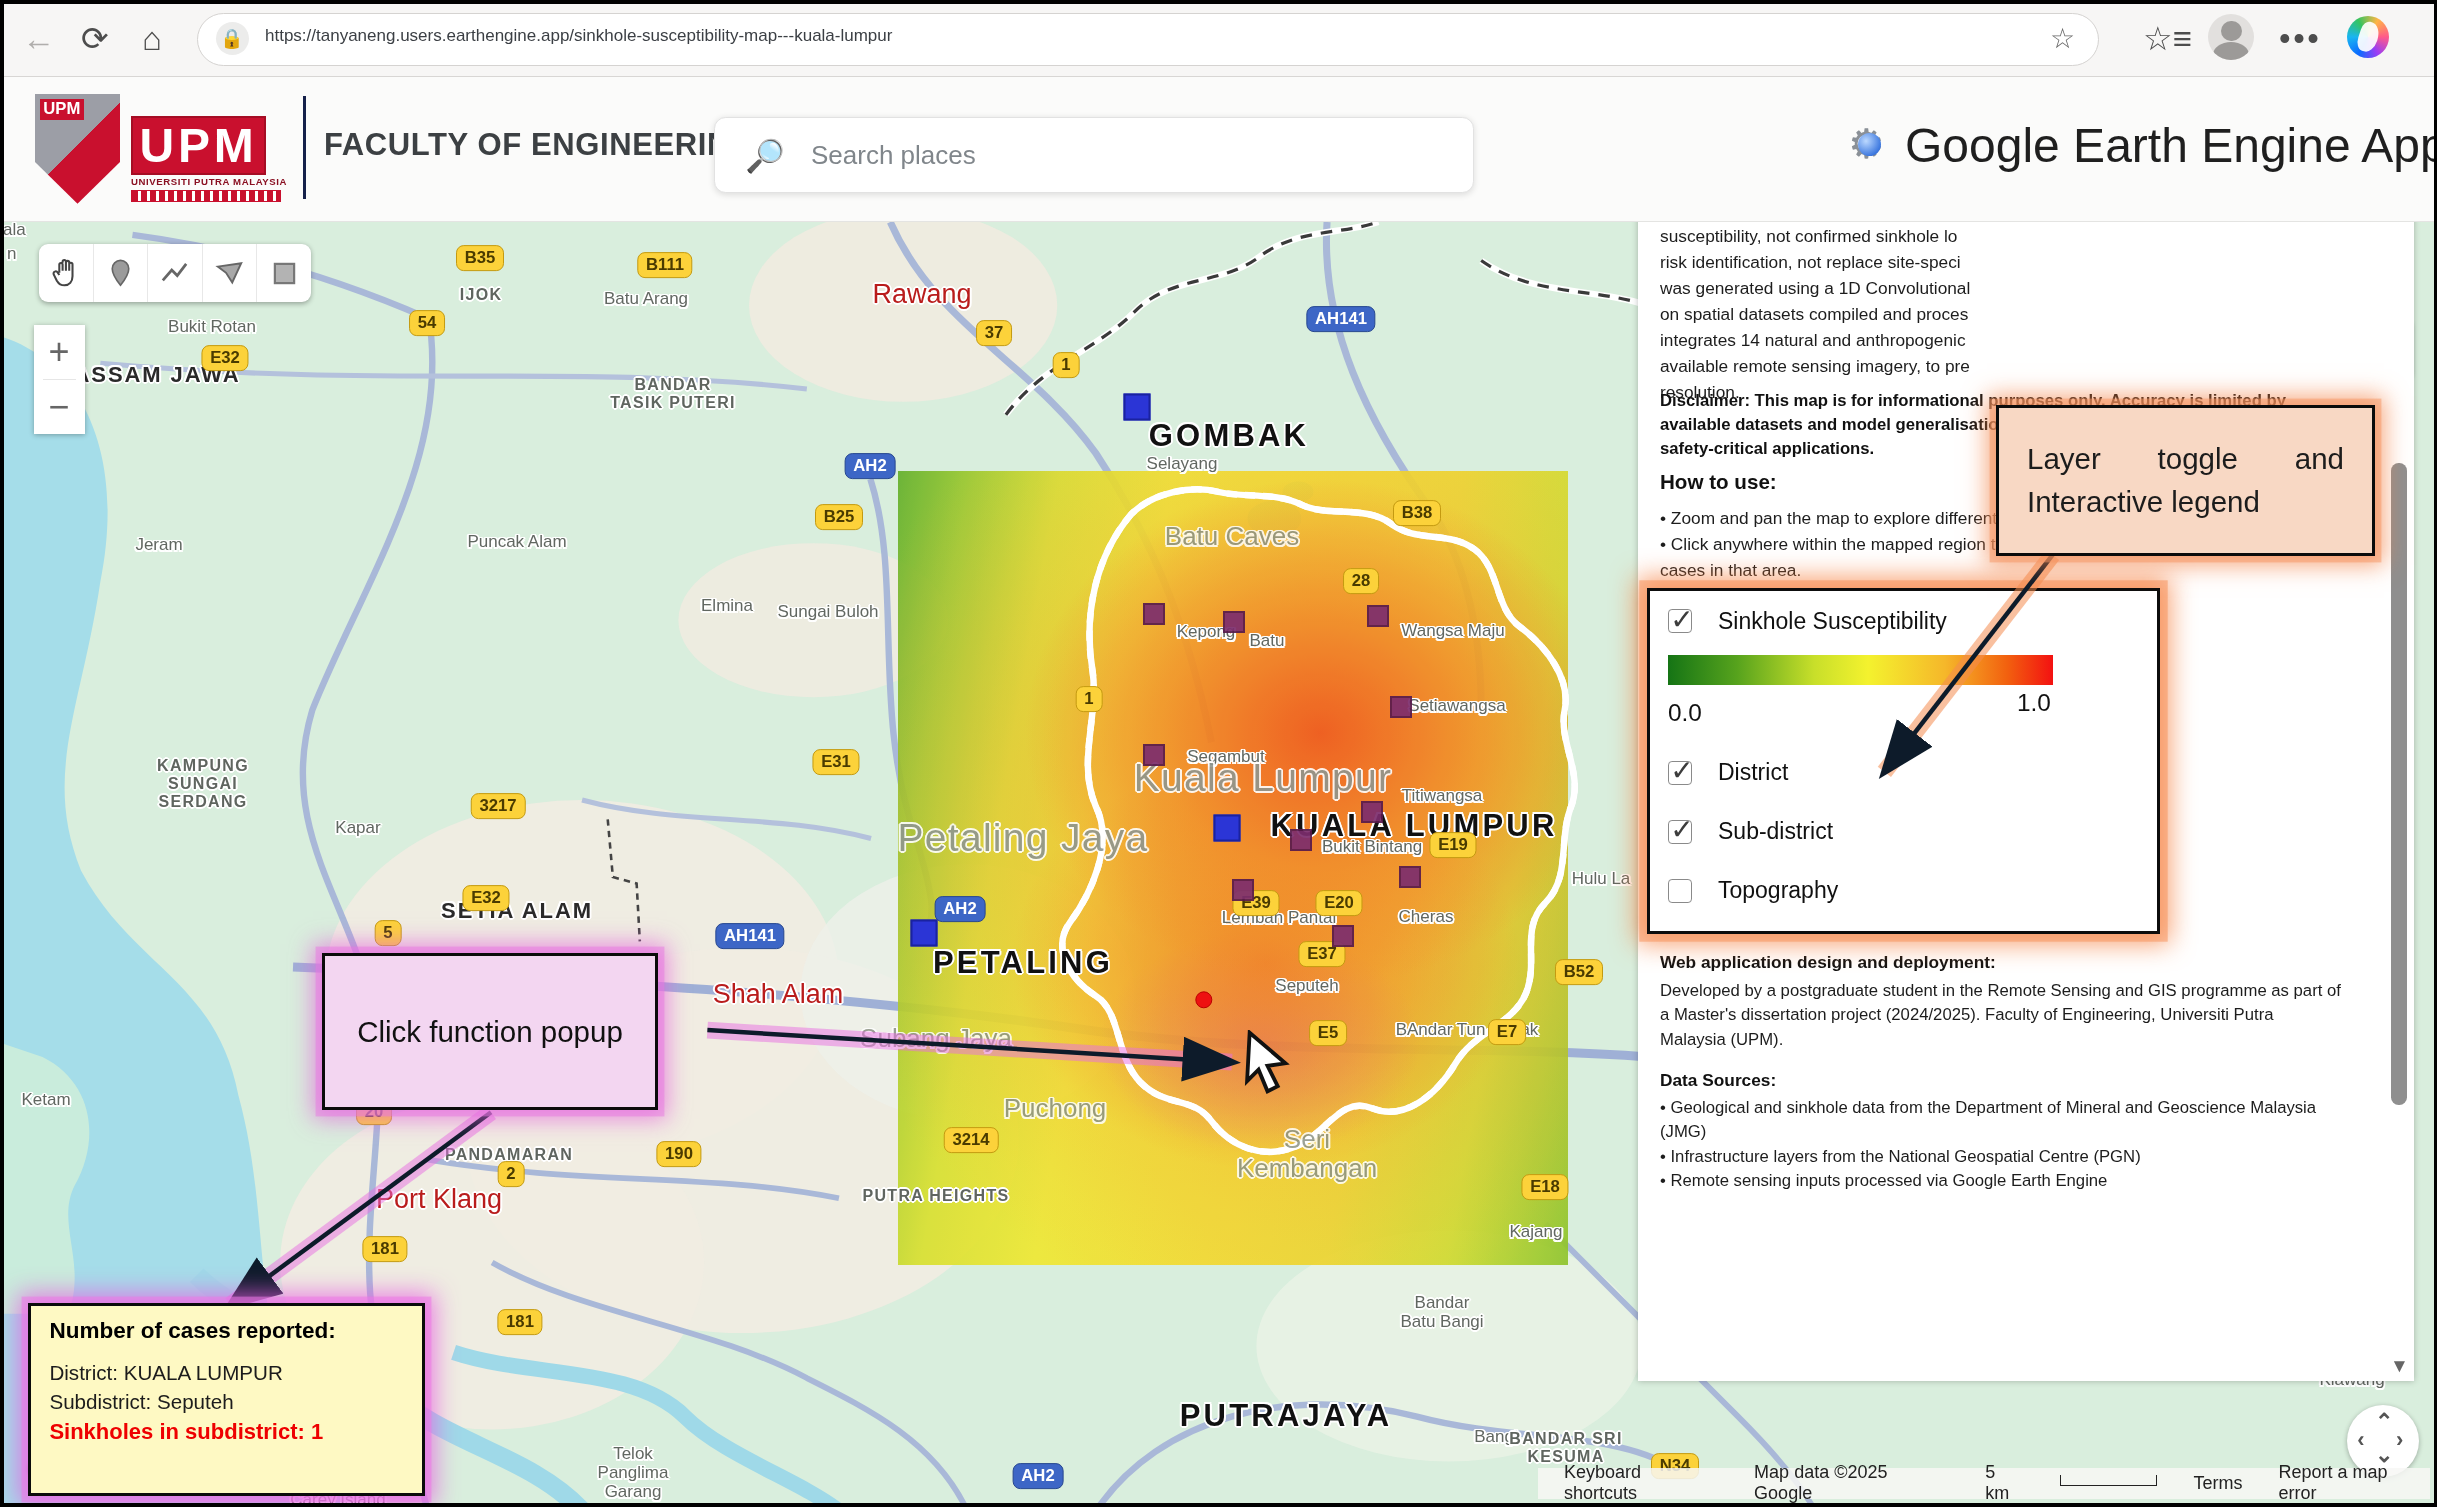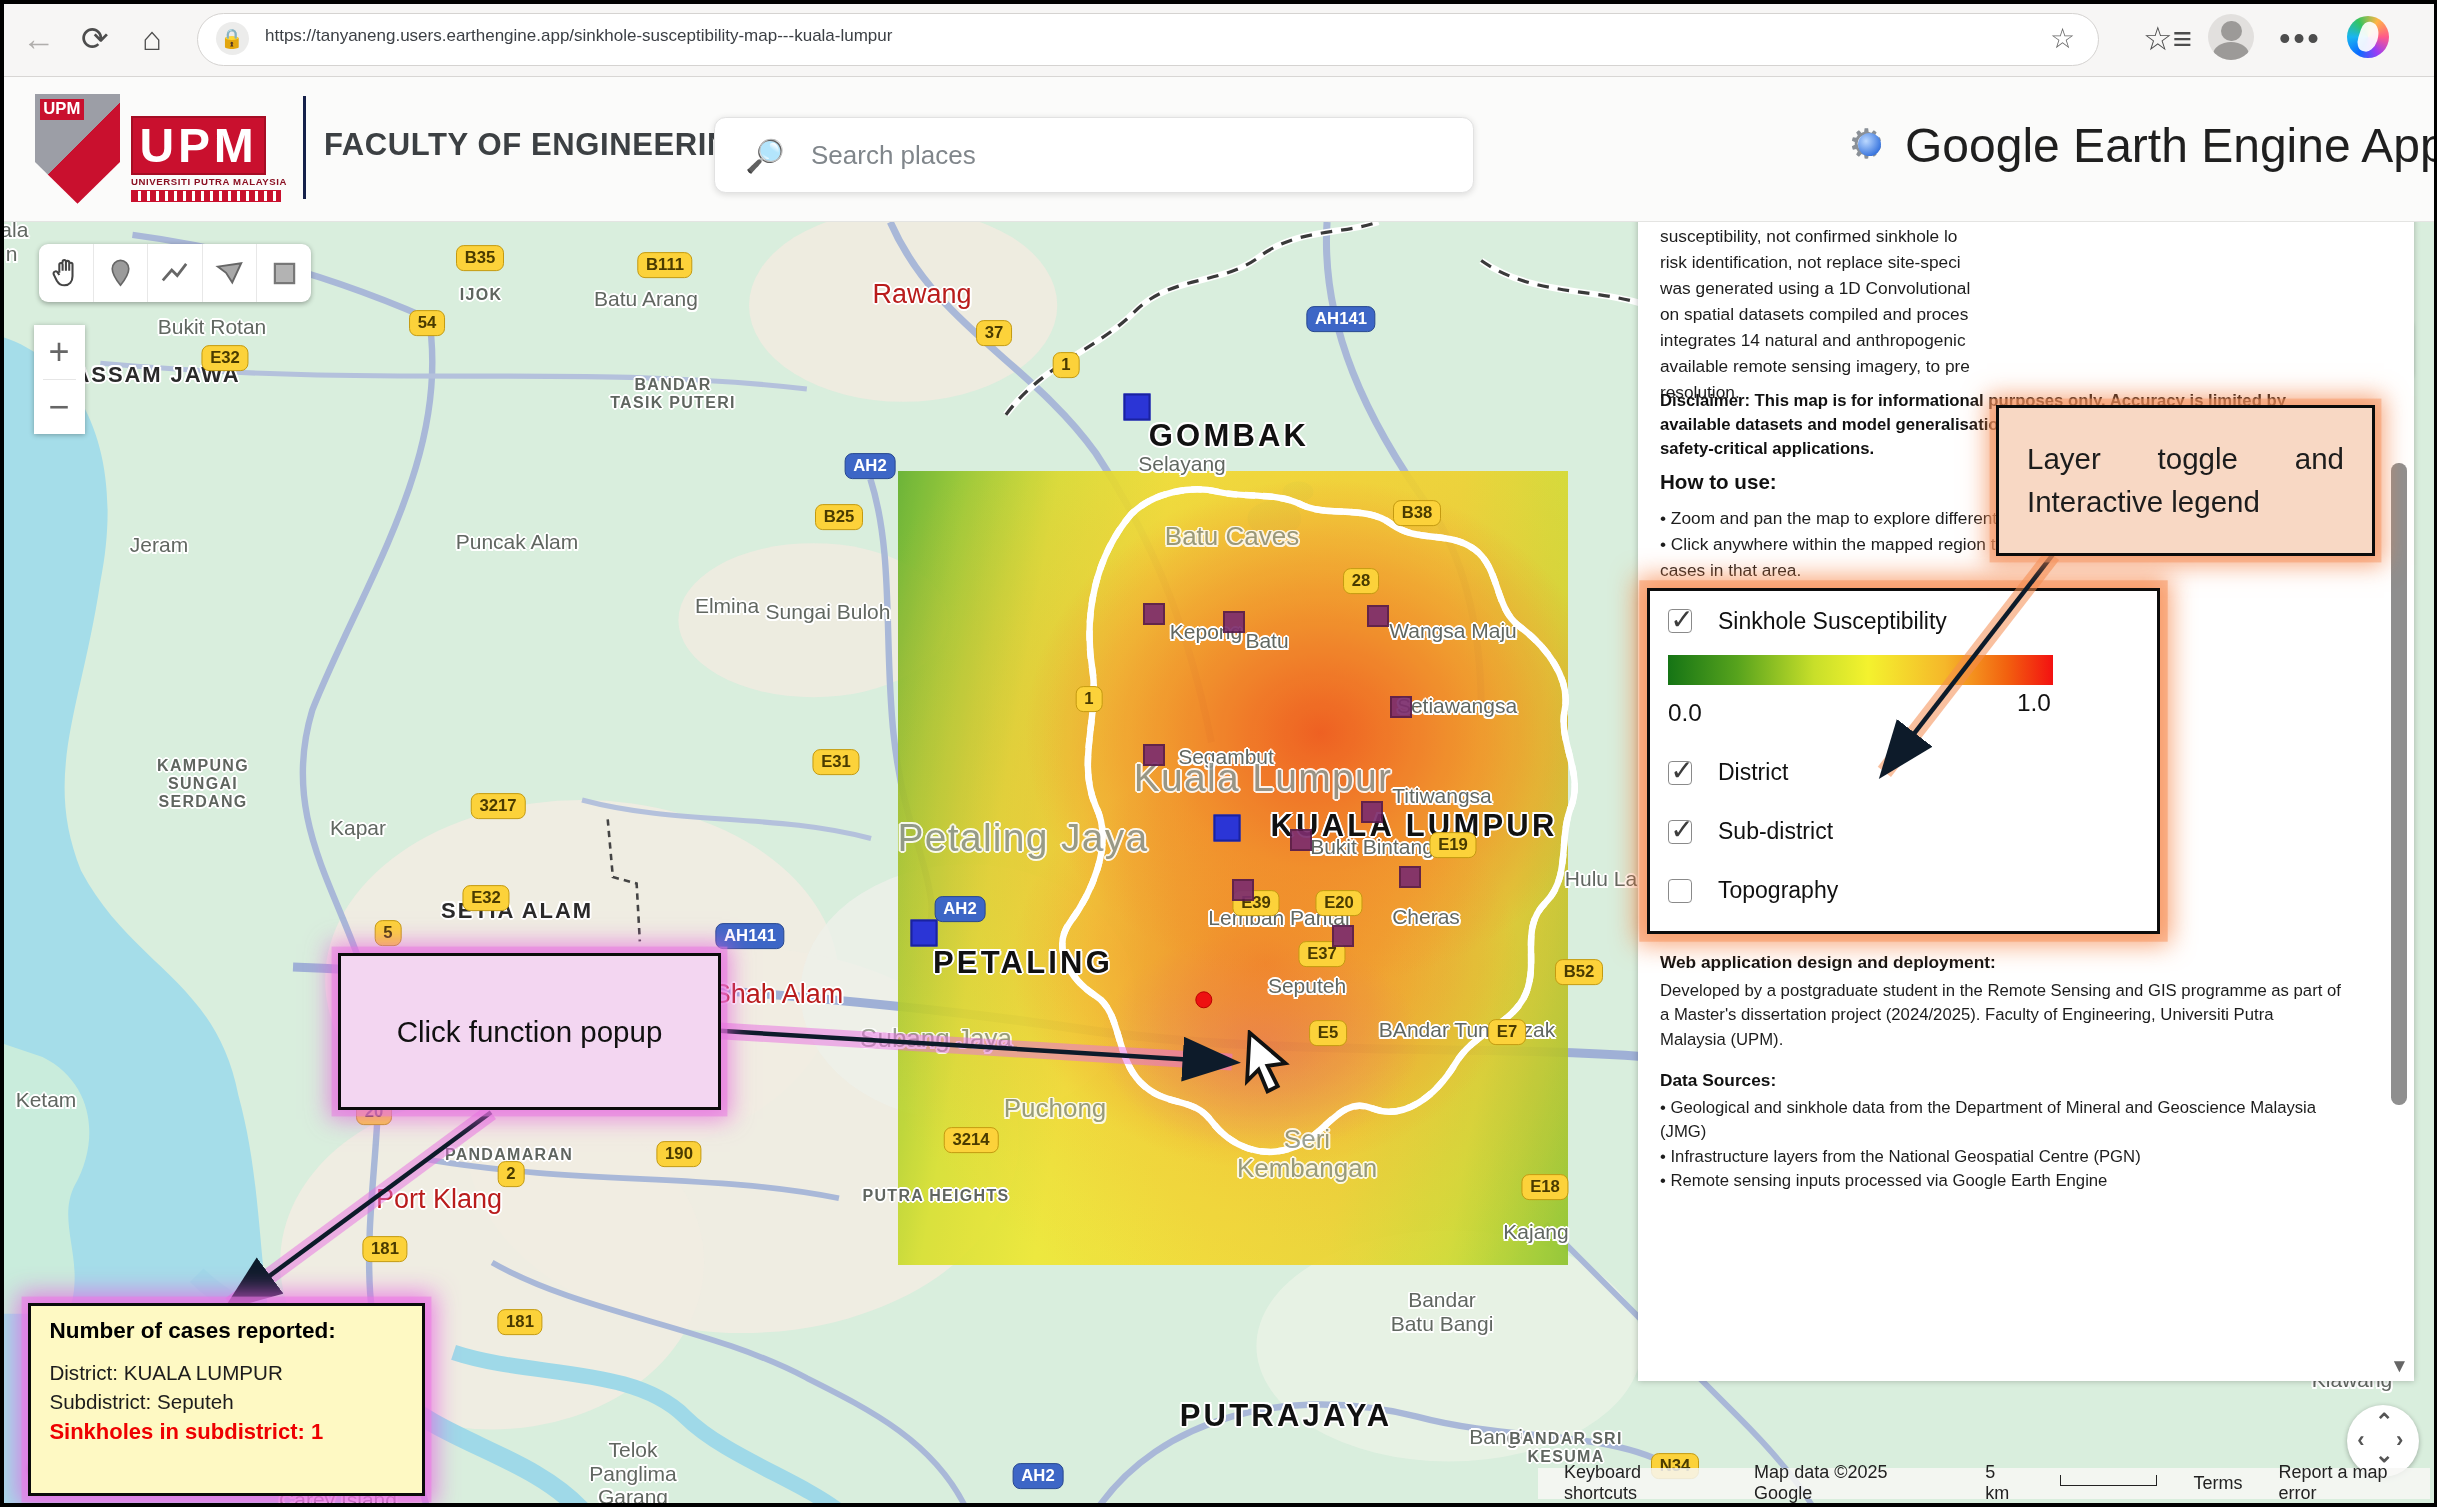--- a/index.html
+++ b/index.html
@@ -47,21 +47,21 @@
   #basesvg{z-index:1;} 
   #heatmap{position:absolute;left:894px;top:249px;width:670px;height:794px;z-index:2;opacity:.92;
     background:
       radial-gradient(ellipse 44% 32% at 63% 33%,rgba(240,80,18,.95),rgba(244,130,28,.72) 55%,rgba(246,170,40,0) 100%),
       radial-gradient(ellipse 38% 26% at 55% 62%,rgba(242,115,25,.8),rgba(246,170,40,0) 100%),
       radial-gradient(ellipse 24% 14% at 54% 72%,rgba(216,60,160,.45),rgba(216,60,160,0) 100%),
       radial-gradient(ellipse 72% 62% at 58% 45%,rgba(247,165,42,.78),rgba(247,205,45,0) 100%),
       linear-gradient(100deg,#64b02c 0%,#9cc92e 9%,#d8e030 20%,#efe832 34%,#f2dd30 55%,#ecd930 70%,#cfdd2f 85%,#8fc42d 100%);}
   #oversvg{z-index:3;}
   #labels-layer{position:absolute;left:0;top:-218px;width:2438px;height:1507px;z-index:5;pointer-events:none;}
-  .map-label{position:absolute;transform:translate(-50%,-50%);color:#616761;font-size:21px;white-space:pre-line;text-align:center;line-height:1.12;
+  .map-label{position:absolute;transform:translate(-50%,-50%);color:#616761;font-size:17px;white-space:pre-line;text-align:center;line-height:1.12;
      text-shadow:-1.3px -1.3px 0 #fff,1.3px -1.3px 0 #fff,-1.3px 1.3px 0 #fff,1.3px 1.3px 0 #fff,0 -1.9px 0 #fff,0 1.9px 0 #fff,-1.9px 0 0 #fff,1.9px 0 0 #fff;}
   .map-label.town2{font-size:27px;color:#b91c1c;}
   .map-label.district{font-weight:700;font-size:22px;color:#2a2a2a;letter-spacing:1.9px;}
   .map-label.big{font-weight:700;font-size:31px;color:#111;letter-spacing:3.2px;}
   .map-label.small{font-weight:700;font-size:16px;color:#5f655f;letter-spacing:1.3px;}
   .map-label.area{font-size:39px;color:#8f968f;opacity:.9;letter-spacing:1.3px;}
   .map-label.ghost{color:#8b9284;opacity:.85;font-size:26px;}
   .shield{position:absolute;transform:translate(-50%,-50%);background:#fcd23a;border:1.9px solid #c49a10;color:#4a3b00;
      font-size:16.7px;font-weight:700;padding:1.9px 7.7px;border-radius:7.7px;white-space:nowrap;}
   .shield.blue{background:#3d66c6;border-color:#27478f;color:#fff;}
@@ -114,21 +114,21 @@
   
   #pscroll{position:absolute;right:5.1px;top:3.9px;width:19px;height:1184px;}
   #pscroll .arr{position:absolute;left:0;width:19px;font-size:19px;color:#666;text-align:center;}
   #pscroll .thumb{position:absolute;left:1.3px;top:270px;width:15.4px;height:642px;background:#8f8f8f;border-radius:7.7px;}
   
   .anno{position:absolute;border:3.9px solid #0b0b0b;z-index:31;display:flex;flex-direction:column;justify-content:center;padding:0 28px;box-sizing:border-box;}
   #anno-legend{left:1992px;top:401px;width:379px;height:151px;background:#f8d8c4;
      box-shadow:0 0 0 6.4px rgba(246,150,100,.5),0 0 22px 9px rgba(244,130,70,.7);}
   #anno-legend .l1{display:flex;justify-content:space-between;font-size:29.5px;color:#1c1c1c;}
   #anno-legend .l2{font-size:29.5px;color:#1c1c1c;margin-top:9px;}
-  #anno-popup{left:334px;top:949px;width:383px;height:157px;background:#f3d6f1;align-items:center;
+  #anno-popup{left:318px;top:949px;width:336px;height:157px;background:#f3d6f1;align-items:center;
      box-shadow:0 0 0 6.4px rgba(232,120,226,.5),0 0 22px 9px rgba(228,95,220,.7);}
   #anno-popup .l2{font-size:29.5px;color:#111;}
   #cases-popup{position:absolute;left:24.4px;top:1299px;width:397px;height:193px;background:#fef9c3;border:3.9px solid #0b0b0b;z-index:30;
      box-shadow:0 0 0 6.4px rgba(236,120,230,.55),0 0 23px 10.3px rgba(230,95,225,.8);padding:11.6px 18px;box-sizing:border-box;}
   #cases-title{font-size:22.5px;font-weight:700;color:#000;margin-bottom:14px;}
   .cases-line{font-size:20.6px;color:#1c1c1c;line-height:29.5px;}
   #cases-count{font-size:22px;font-weight:700;color:#ee0000;margin-top:2.6px;}
   #arrowsvg{z-index:29;pointer-events:none;}
   
   #attrib{position:absolute;left:1534px;bottom:4.5px;right:4.5px;height:31px;background:rgba(247,247,245,.85);z-index:12;

